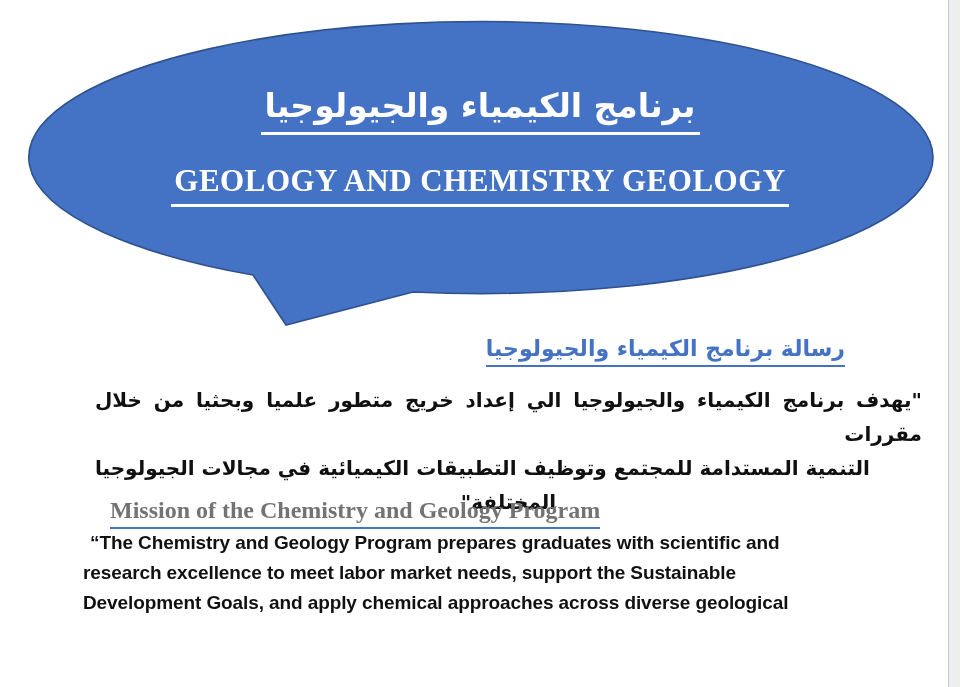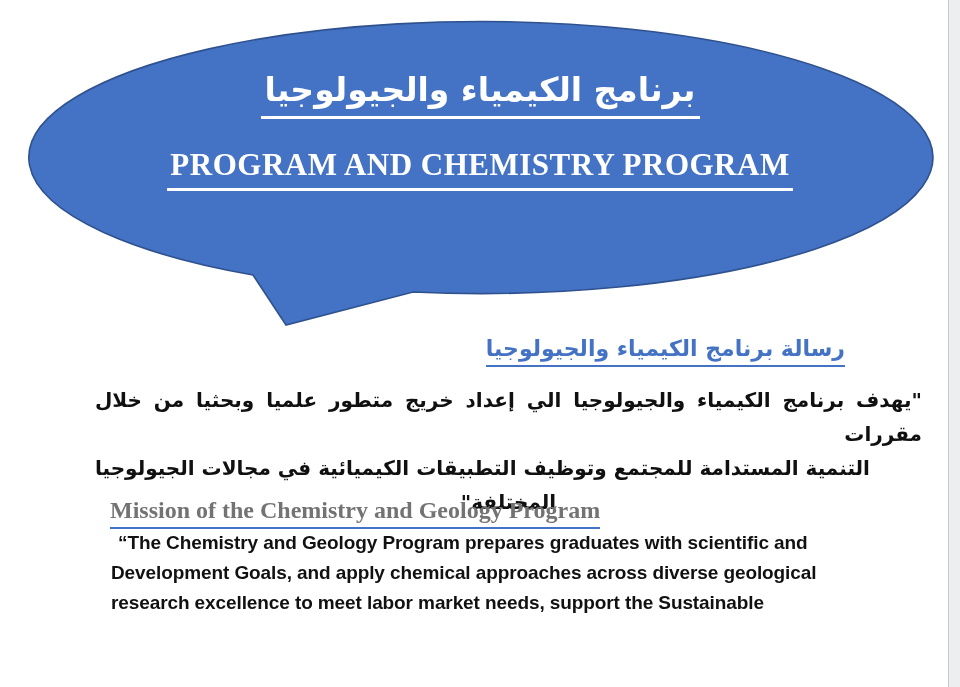--- a/index.html
+++ b/index.html
@@ -9,21 +9,21 @@
   }
   
   .edge-strip{
     position:absolute;right:0;top:0;bottom:0;width:11px;
     background:#edeef0;border-left:1px solid #c9cacd;
   }
   
   #bubble-svg{position:absolute;left:0;top:0;}
   #bubble-path{stroke:#2F528F;stroke-width:1.6;}
   .bubble-title{
-    position:absolute;left:60px;width:840px;text-align:center;color:#ffffff;
+    position:absolute;left:60px;width:840px;text-align:center;color:#ffffff;margin-top:16px;
   }
   .bubble-title-ar{
     top:70px;direction:rtl;
     font-family:"DejaVu Sans",sans-serif;font-weight:bold;font-size:33px;
   }
   .bubble-title-ar .u{
     display:inline-block;border-bottom:3px solid #ffffff;padding:0 4px 7px 4px;
   }
   .bubble-title-en{
     top:147px;
@@ -46,54 +46,54 @@
   }
   .ar-line{text-align:justify;text-align-last:justify;}
   .ar-line.center{text-align:left;text-align-last:center;}
   
   .en-heading{
     position:absolute;left:110px;top:497px;
     font-family:"Liberation Serif",serif;font-weight:bold;font-size:24px;
     color:#737373;border-bottom:2px solid #4472C4;padding-bottom:3px;
   }
   .en-body{
-    position:absolute;left:111px;top:528px;
+    position:absolute;left:83px;top:528px;
     font-family:"Liberation Sans",sans-serif;font-weight:bold;font-size:19px;
     line-height:30px;color:#111111;letter-spacing:-0.1px;
   }
   .en-line{white-space:nowrap;}
   .en-line:first-child{padding-left:7px;}
 </style>
 </head>
 <body>
 
 <div id="page">
 
   <svg id="bubble-svg" width="960" height="345" viewBox="0 0 960 345">
     <path id="bubble-path" d="M 253 275 L 286 325 L 413 292 A 452 136 0 1 0 253 275 Z" fill="#4472C4"></path>
   </svg>
 
   <div class="bubble-title bubble-title-ar">
     <span class="u">برنامج الكيمياء والجيولوجيا</span>
   </div>
 
   <div class="bubble-title bubble-title-en">
-    <span class="u">PROGRAM AND CHEMISTRY PROGRAM</span>
+    <span class="u">GEOLOGY AND CHEMISTRY GEOLOGY</span>
   </div>
 
   <div class="ar-heading">رسالة برنامج الكيمياء والجيولوجيا</div>
 
   <div class="ar-body">
     <div class="ar-line">"يهدف برنامج الكيمياء والجيولوجيا الي إعداد خريج متطور علميا وبحثيا من خلال مقررات</div>
     <div class="ar-line center">التنمية المستدامة للمجتمع وتوظيف التطبيقات الكيميائية في مجالات الجيولوجيا المختلفة"</div>
   </div>
 
   <div class="en-heading">Mission of the Chemistry and Geology Program</div>
 
   <div class="en-body">
     <div class="en-line">“The Chemistry and Geology Program prepares graduates with scientific and</div>
+    <div class="en-line">research excellence to meet labor market needs, support the Sustainable</div>
     <div class="en-line">Development Goals, and apply chemical approaches across diverse geological</div>
-    <div class="en-line">research excellence to meet labor market needs, support the Sustainable</div>
   </div>
 
   <div class="edge-strip"></div>
 
 </div>
 
 </body></html>

